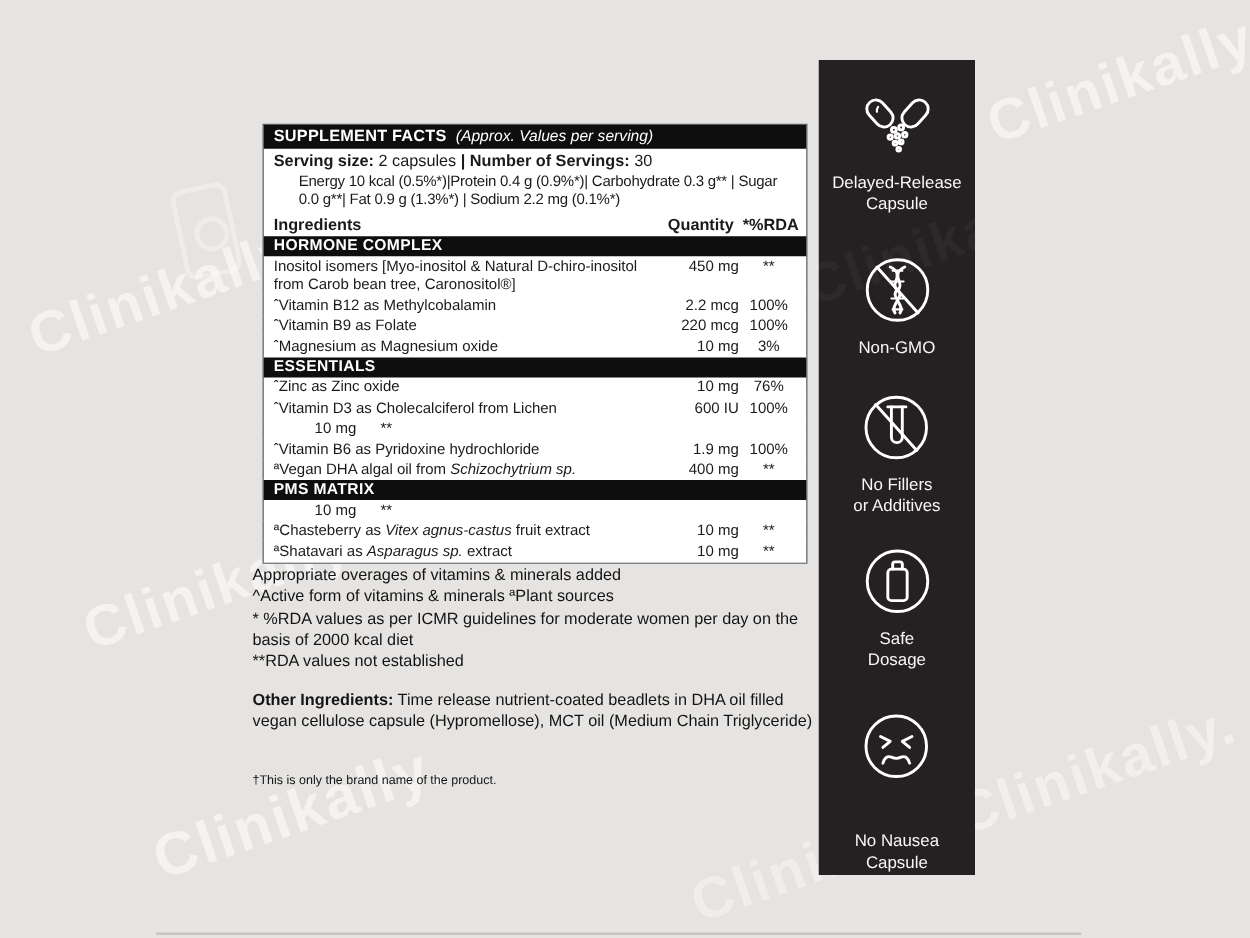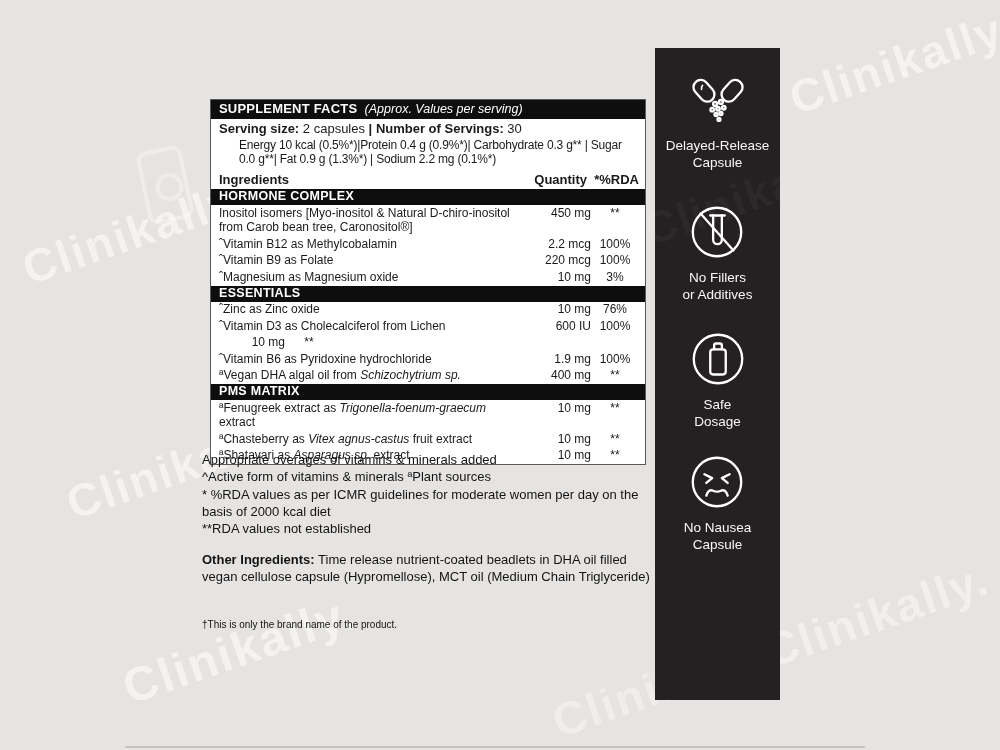--- a/index.html
+++ b/index.html
@@ -208,21 +208,20 @@
         <div class="ing-qty">1.9 mg</div>
         <div class="ing-rda">100%</div>
       </div>
       <div class="ing-row">
         <div class="ing-name"><span>ªVegan DHA algal oil from </span><i>Schizochytrium sp.</i></div>
         <div class="ing-qty">400 mg</div>
         <div class="ing-rda">**</div>
       </div>
       <div class="section-bar">PMS MATRIX</div>
       <div class="ing-row">
-        <div class="ing-name"><span>ªFenugreek extract as </span><i>Trigonella-foenum-graecum</i><span> extract</span></div>
         <div class="ing-qty">10 mg</div>
         <div class="ing-rda">**</div>
       </div>
       <div class="ing-row">
         <div class="ing-name"><span>ªChasteberry as </span><i>Vitex agnus-castus</i><span> fruit extract</span></div>
         <div class="ing-qty">10 mg</div>
         <div class="ing-rda">**</div>
       </div>
       <div class="ing-row">
         <div class="ing-name"><span>ªShatavari as </span><i>Asparagus sp.</i><span> extract</span></div>
@@ -260,20 +259,32 @@
           <circle cx="38" cy="40" r="1.8"></circle>
         <circle cx="30" cy="47" r="1.6"></circle>
           <circle cx="35" cy="46" r="1.6"></circle>
           <circle cx="33" cy="52" r="1.5"></circle>
       </svg>
     </span>
     <span class="flabel">Delayed-Release
 Capsule</span>
   </div>
 
+  <div class="feature">
+    <span class="icon">
+      <svg viewBox="0 0 64 64" fill="none" stroke="#ffffff" stroke-width="2.4" stroke-linecap="round">
+        <circle cx="32" cy="32" r="25"></circle>
+        <path d="M26 13 C39 19 25 27 32 32 C39 37 25 45 30 51"></path>
+        <path d="M38 13 C25 19 39 27 32 32 C25 37 39 45 34 51"></path>
+        <path d="M28 16 h8 M27 25 h10 M27 39 h10 M28 48 h8" stroke-width="1.8"></path>
+        <path d="M15 13 L49 51"></path>
+      </svg>
+    </span>
+    <span class="flabel">Non-GMO</span>
+  </div>
 
   <div class="feature">
     <span class="icon">
       <svg viewBox="0 0 64 64" fill="none" stroke="#ffffff" stroke-width="2.4" stroke-linecap="round">
         <circle cx="32" cy="32" r="25"></circle>
         <path d="M28 15 v25 a4.5 4.5 0 0 0 9 0 v-25"></path>
         <path d="M25 15 h15"></path>
         <path d="M15 13 L49 51"></path>
       </svg>
     </span>

